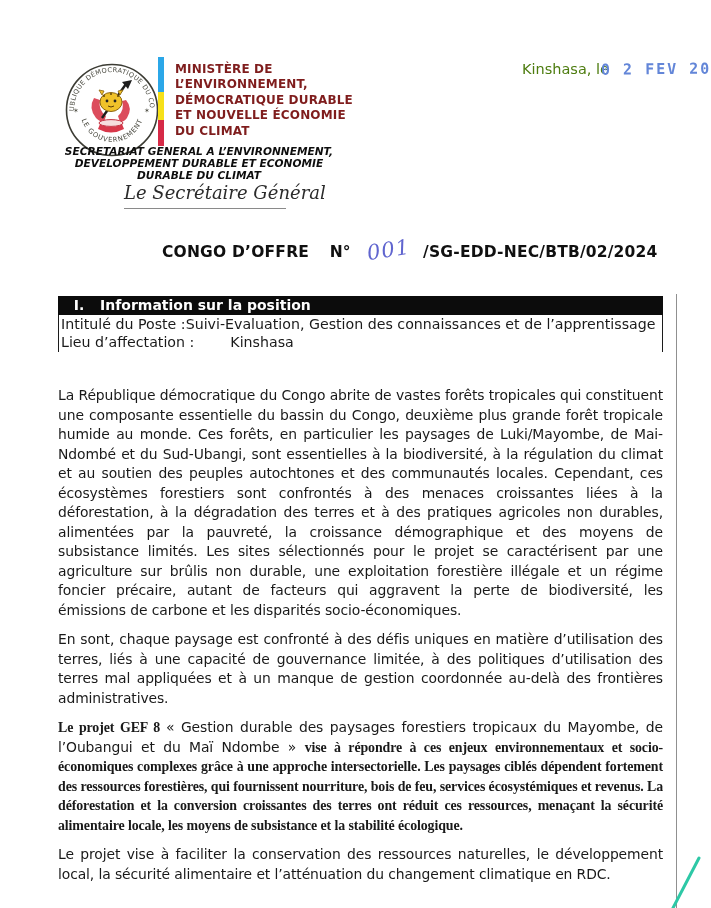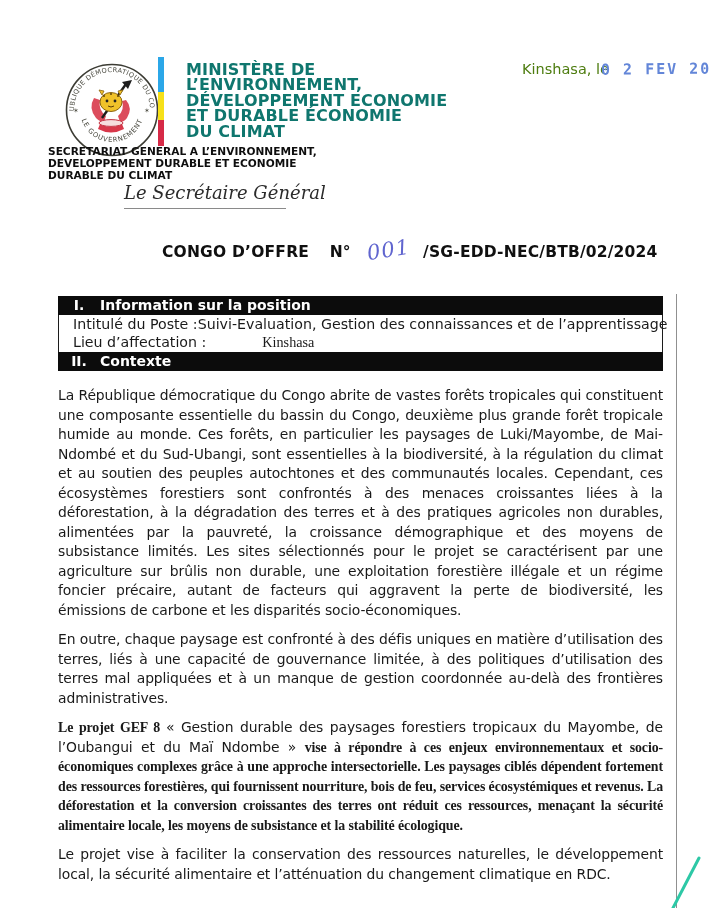--- a/index.html
+++ b/index.html
@@ -7,22 +7,22 @@
     position:relative;width:711px;height:908px;background:#ffffff;
     font-family:"DejaVu Sans",sans-serif;color:#1a1a1a;overflow:hidden;
     margin:0 auto;
   }
   
   .seal{position:absolute;left:64px;top:60px;width:96px;height:100px;}
   .flag-stripe{position:absolute;left:158px;top:57px;width:6px;height:89px;display:flex;flex-direction:column;}
   .flag-stripe .b{flex:0 0 35px;}
   .flag-stripe .y{flex:0 0 28px;}
   .flag-stripe .r{flex:1 1 auto;}
-  .ministry{position:absolute;left:175px;top:62px;font-weight:bold;font-size:16px;line-height:15.4px;letter-spacing:.15px;color:#0f766e;margin-left:11px;}
-  .secretariat{position:absolute;left:48px;top:146px;width:302px;font-weight:bold;font-size:10.6px;line-height:11.8px;color:#0e0e0e;}
+  .ministry{position:absolute;left:175px;top:62px;font-weight:bold;font-size:12px;line-height:15.4px;letter-spacing:.15px;color:#7f1d1d;}
+  .secretariat{position:absolute;left:48px;top:146px;width:302px;text-align:center;font-weight:bold;font-size:10.6px;line-height:11.8px;color:#0e0e0e;font-style:italic;}
   .signatory{
     position:absolute;left:124px;top:182px;width:162px;text-align:center;
     font-family:"DejaVu Serif",serif;font-style:italic;font-size:18px;color:#2b2b2b;
     border-bottom:1.5px solid #8a8a8a;padding-bottom:5px;white-space:nowrap;
   }
   .dateline{position:absolute;left:522px;top:61px;font-size:14.5px;color:#4d7c0f;}
   .date-stamp{
     position:absolute;left:601px;top:60px;color:#6386d8;
     font-family:"DejaVu Sans Mono",monospace;font-weight:bold;font-size:15px;
     letter-spacing:2px;transform:rotate(-.6deg);white-space:nowrap;
@@ -39,25 +39,25 @@
   .section-bar{
     position:absolute;left:58px;width:605px;height:19px;background:#0c0c0c;color:#ffffff;
     font-weight:bold;font-size:14px;line-height:19px;display:flex;
   }
   .section-bar .numeral{flex:0 0 42px;text-align:center;}
   .bar-1{top:296px;}
   .bar-2{top:352px;}
   .position-table{
     position:absolute;left:58px;top:315px;width:605px;height:37px;
     border-left:1.5px solid #1c1c1c;border-right:1.5px solid #1c1c1c;
-    font-size:14.2px;line-height:18.4px;box-sizing:border-box;padding-left:14px;
+    font-size:14.2px;line-height:18.4px;box-sizing:border-box;padding-left:2px;
   }
   .position-table .row{white-space:nowrap;}
   .position-table .lbl{display:inline-block;min-width:112px;}
-  .position-table .val-indent{margin-left:56px;font-family:Liberation Serif, serif;}
+  .position-table .val-indent{margin-left:36px;}
   
   .body-text{
     position:absolute;left:58px;top:386px;width:605px;
     font-size:13.9px;line-height:19.5px;text-align:justify;color:#191919;
     letter-spacing:-.1px;
   }
   .body-text p{margin:0 0 10px 0;}
   .body-text .b{font-weight:bold;font-family:Liberation Serif, serif;}
   
   .scan-line{position:absolute;left:676px;top:294px;width:1.3px;height:614px;background:#909090;}
@@ -106,22 +106,22 @@
 
   <div class="flag-stripe">
     <div class="b" style="background:#2ba7e8"></div>
     <div class="y" style="background:#f6e019"></div>
     <div class="r" style="background:#d62a47"></div>
   </div>
 
   <div class="ministry">
     <div>MINISTÈRE DE</div>
     <div>L’ENVIRONNEMENT,</div>
-    <div>DÉVELOPPEMENT ECONOMIE</div>
-    <div>ET DURABLE ÉCONOMIE</div>
+    <div>DÉMOCRATIQUE DURABLE</div>
+    <div>ET NOUVELLE ÉCONOMIE</div>
     <div>DU CLIMAT</div>
   </div>
 
   <div class="secretariat">
     <div>SECRETARIAT GENERAL A L’ENVIRONNEMENT,</div>
     <div>DEVELOPPEMENT DURABLE ET ECONOMIE</div>
     <div>DURABLE DU CLIMAT</div>
   </div>
 
   <div class="signatory">Le Secrétaire Général</div>
@@ -143,28 +143,24 @@
 
   <div class="position-table">
     <div class="row">
       <span class="lbl">Intitulé du Poste :</span><span>Suivi-Evaluation, Gestion des connaissances et de l’apprentissage</span>
     </div>
     <div class="row">
       <span class="lbl">Lieu d’affectation :</span><span class="val-indent">Kinshasa</span>
     </div>
   </div>
 
-  <div class="section-bar bar-2">
-    <span class="numeral">II.</span>
-    <span>Contexte</span>
-  </div>
 
   <div class="body-text">
     <p>La République démocratique du Congo abrite de vastes forêts tropicales qui constituent une composante essentielle du bassin du Congo, deuxième plus grande forêt tropicale humide au monde. Ces forêts, en particulier les paysages de Luki/Mayombe, de Mai-Ndombé et du Sud-Ubangi, sont essentielles à la biodiversité, à la régulation du climat et au soutien des peuples autochtones et des communautés locales. Cependant, ces écosystèmes forestiers sont confrontés à des menaces croissantes liées à la déforestation, à la dégradation des terres et à des pratiques agricoles non durables, alimentées par la pauvreté, la croissance démographique et des moyens de subsistance limités. Les sites sélectionnés pour le projet se caractérisent par une agriculture sur brûlis non durable, une exploitation forestière illégale et un régime foncier précaire, autant de facteurs qui aggravent la perte de biodiversité, les émissions de carbone et les disparités socio-économiques.</p>
-    <p>En outre, chaque paysage est confronté à des défis uniques en matière d’utilisation des terres, liés à une capacité de gouvernance limitée, à des politiques d’utilisation des terres mal appliquées et à un manque de gestion coordonnée au-delà des frontières administratives.</p>
+    <p>En sont, chaque paysage est confronté à des défis uniques en matière d’utilisation des terres, liés à une capacité de gouvernance limitée, à des politiques d’utilisation des terres mal appliquées et à un manque de gestion coordonnée au-delà des frontières administratives.</p>
     <p><span class="b">Le projet GEF 8 </span><span>« Gestion durable des paysages forestiers tropicaux du Mayombe, de l’Oubangui et du Maï Ndombe » </span><span class="b">vise à répondre à ces enjeux environnementaux et socio-économiques complexes grâce à une approche intersectorielle. Les paysages ciblés dépendent fortement des ressources forestières, qui fournissent nourriture, bois de feu, services écosystémiques et revenus. La déforestation et la conversion croissantes des terres ont réduit ces ressources, menaçant la sécurité alimentaire locale, les moyens de subsistance et la stabilité écologique.</span></p>
     <p>Le projet vise à faciliter la conservation des ressources naturelles, le développement local, la sécurité alimentaire et l’atténuation du changement climatique en RDC.</p>
   </div>
 
   <div class="scan-line"></div>
   <svg class="pen-mark" viewBox="0 0 711 908">
     <line x1="673" y1="908" x2="699" y2="858" stroke="#2dc8a6" stroke-width="3" stroke-linecap="round"></line>
   </svg>
 
 </div>

